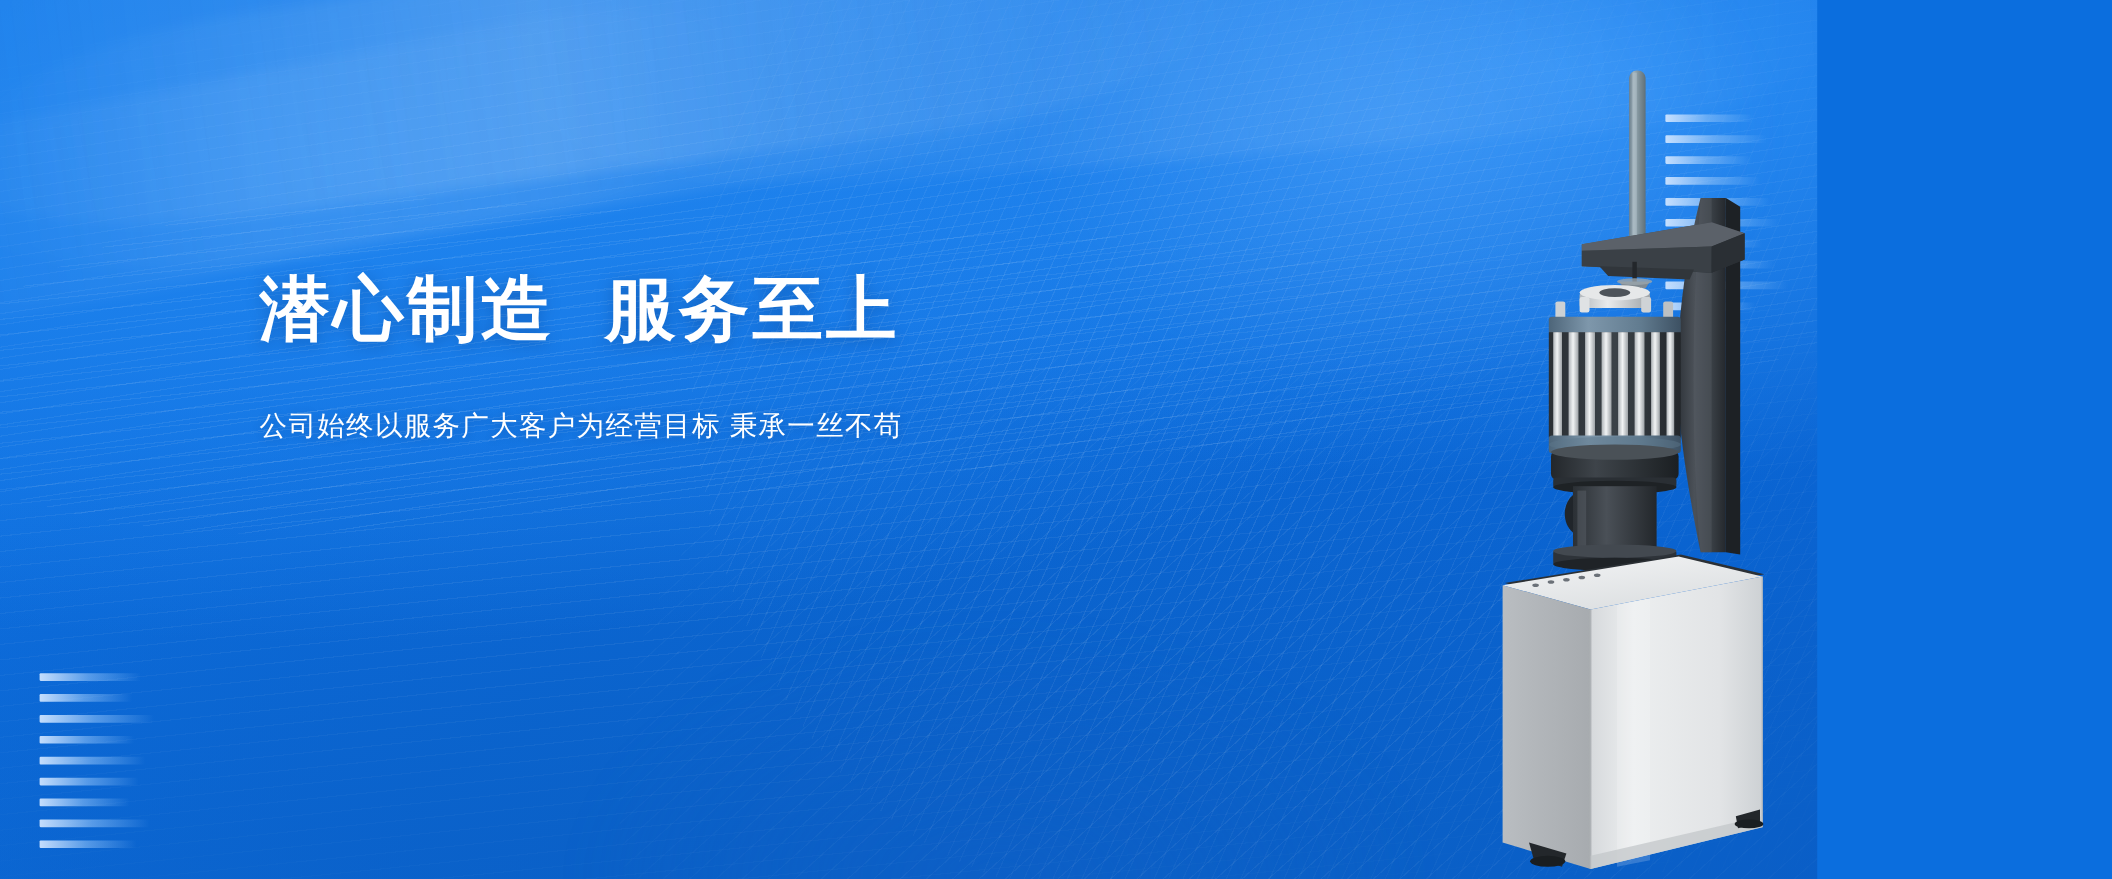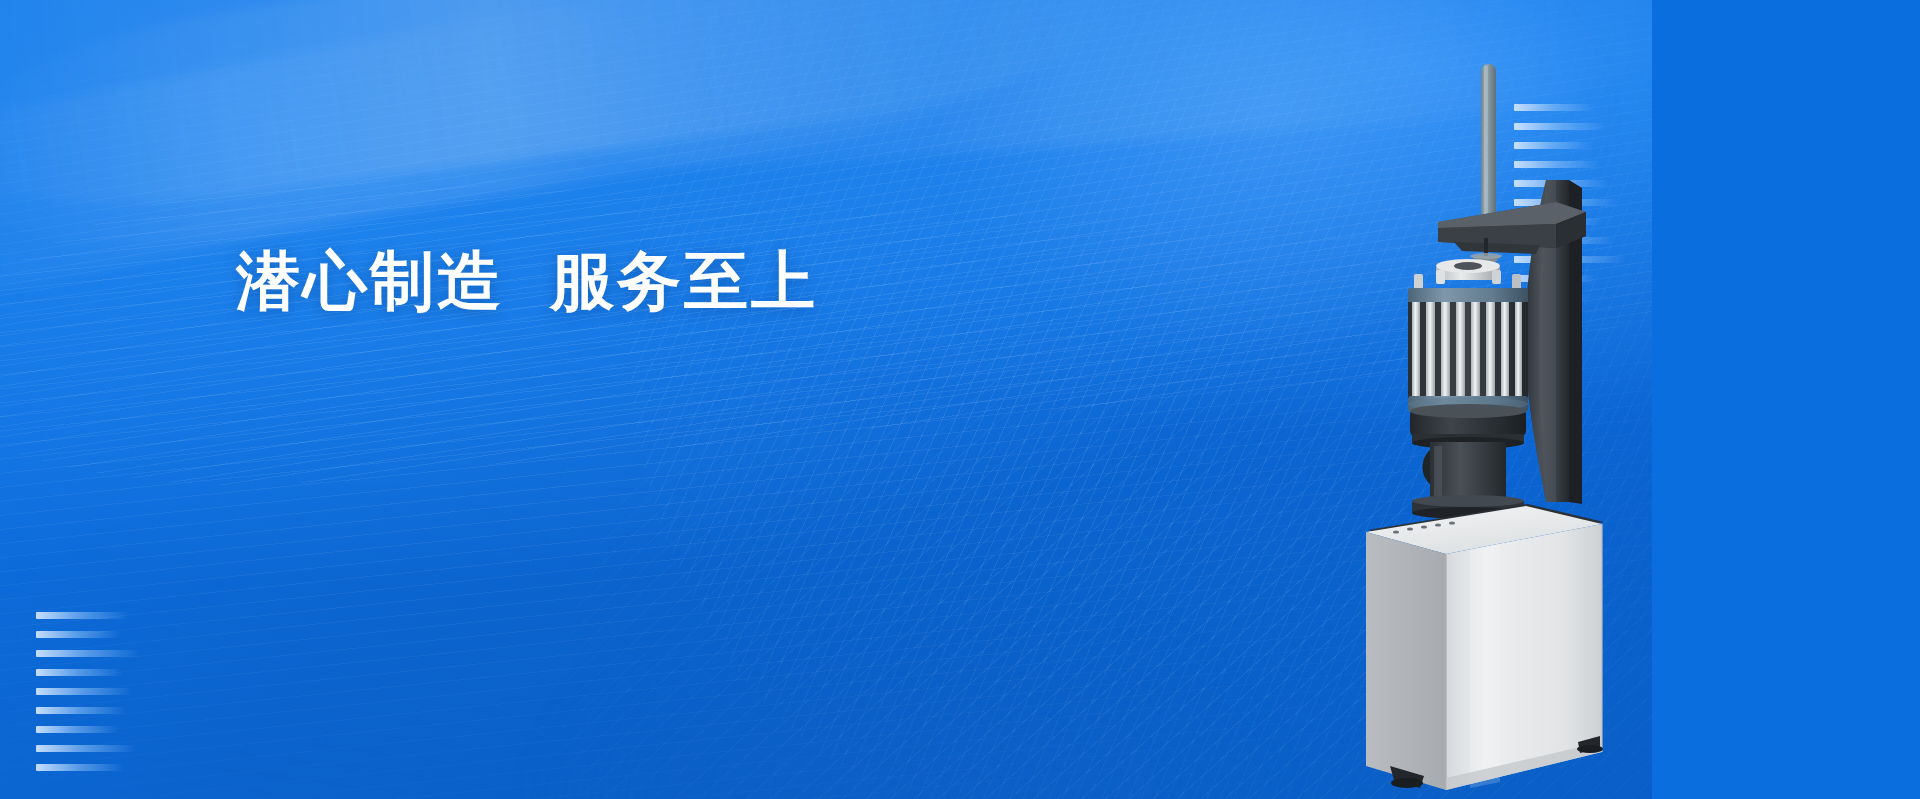--- a/index.html
+++ b/index.html
@@ -191,20 +191,21 @@
       <div class="bar" style="width: 88px;"></div>
     </div>
 
   <div class="copy">
     <div class="headline">
       <span>潜心制造</span>
       <span class="h-gap"></span>
       <span>服务至上</span>
     </div>
     <div class="sub">
+      <div>公司始终以服务广大客户为经营目标 秉承一丝不苟</div>
     </div>
   </div>
 
   <div class="machine">
     <svg viewBox="0 0 300 740" xmlns="http://www.w3.org/2000/svg">
       <defs>
         <linearGradient id="gRod" x1="0" y1="0" x2="1" y2="0">
           <stop offset="0%" stop-color="#6c7f8c"></stop>
           <stop offset="28%" stop-color="#9dafb9"></stop>
           <stop offset="60%" stop-color="#7e9099"></stop>

